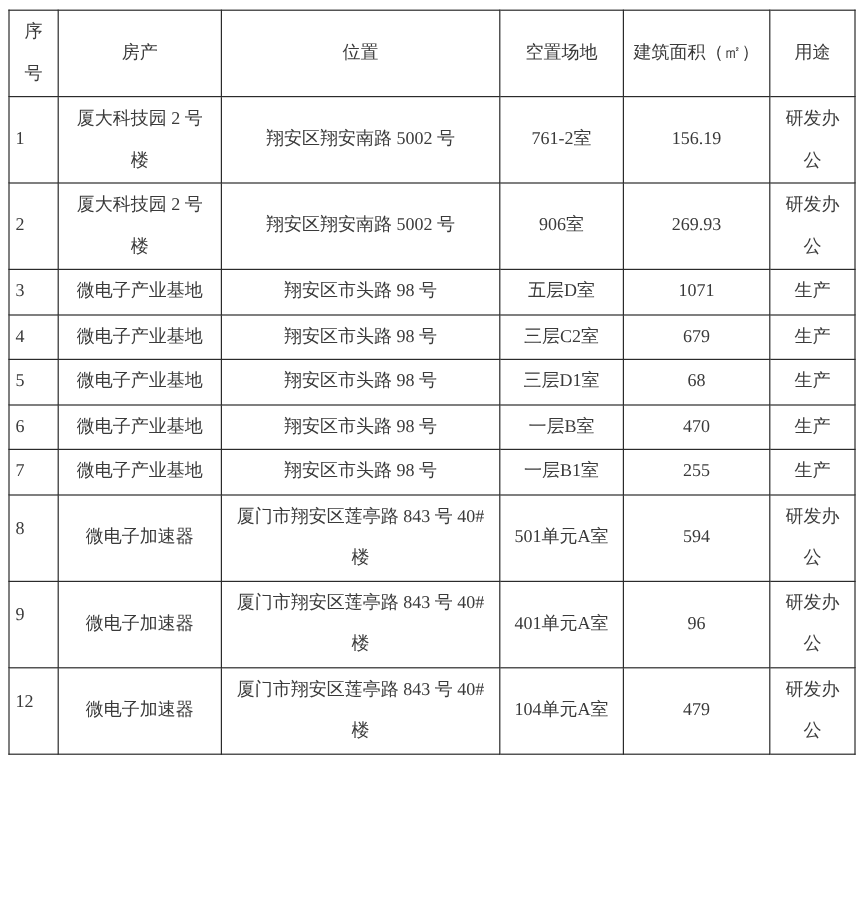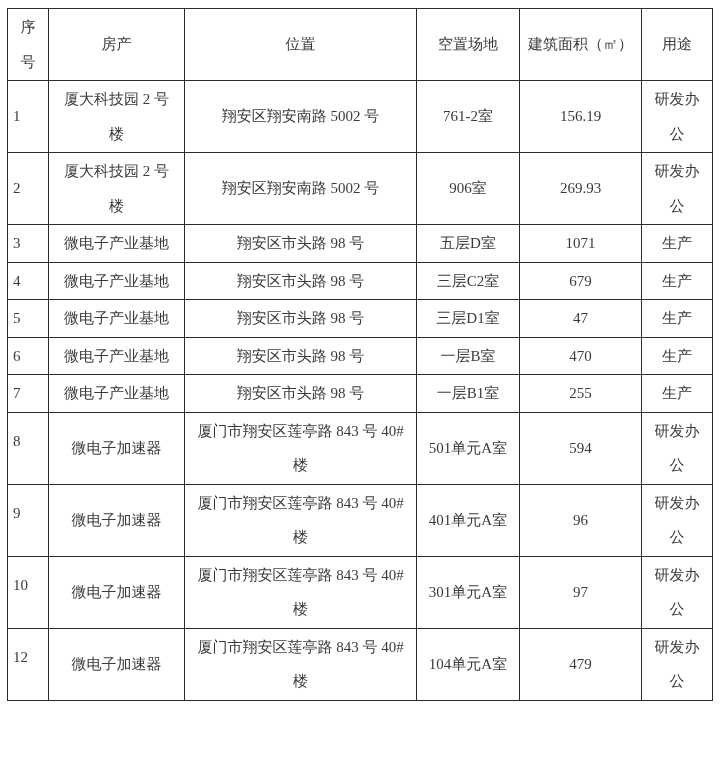--- a/index.html
+++ b/index.html
@@ -105,21 +105,21 @@
         <td>翔安区市头路 98 号</td>
         <td>三层C2室</td>
         <td>679</td>
         <td>生产</td>
       </tr>
       <tr>
         <td>5</td>
         <td>微电子产业基地</td>
         <td>翔安区市头路 98 号</td>
         <td>三层D1室</td>
-        <td>47</td>
+        <td>68</td>
         <td>生产</td>
       </tr>
       <tr>
         <td>6</td>
         <td>微电子产业基地</td>
         <td>翔安区市头路 98 号</td>
         <td>一层B室</td>
         <td>470</td>
         <td>生产</td>
       </tr>
@@ -145,30 +145,20 @@
         <td>9</td>
         <td>微电子加速器</td>
         <td>厦门市翔安区莲亭路 843 号 40#
 楼</td>
         <td>401单元A室</td>
         <td>96</td>
         <td>研发办
 公</td>
       </tr>
       <tr>
-        <td>10</td>
-        <td>微电子加速器</td>
-        <td>厦门市翔安区莲亭路 843 号 40#
-楼</td>
-        <td>301单元A室</td>
-        <td>97</td>
-        <td>研发办
-公</td>
-      </tr>
-      <tr>
         <td>12</td>
         <td>微电子加速器</td>
         <td>厦门市翔安区莲亭路 843 号 40#
 楼</td>
         <td>104单元A室</td>
         <td>479</td>
         <td>研发办
 公</td>
       </tr>
     </tbody>

